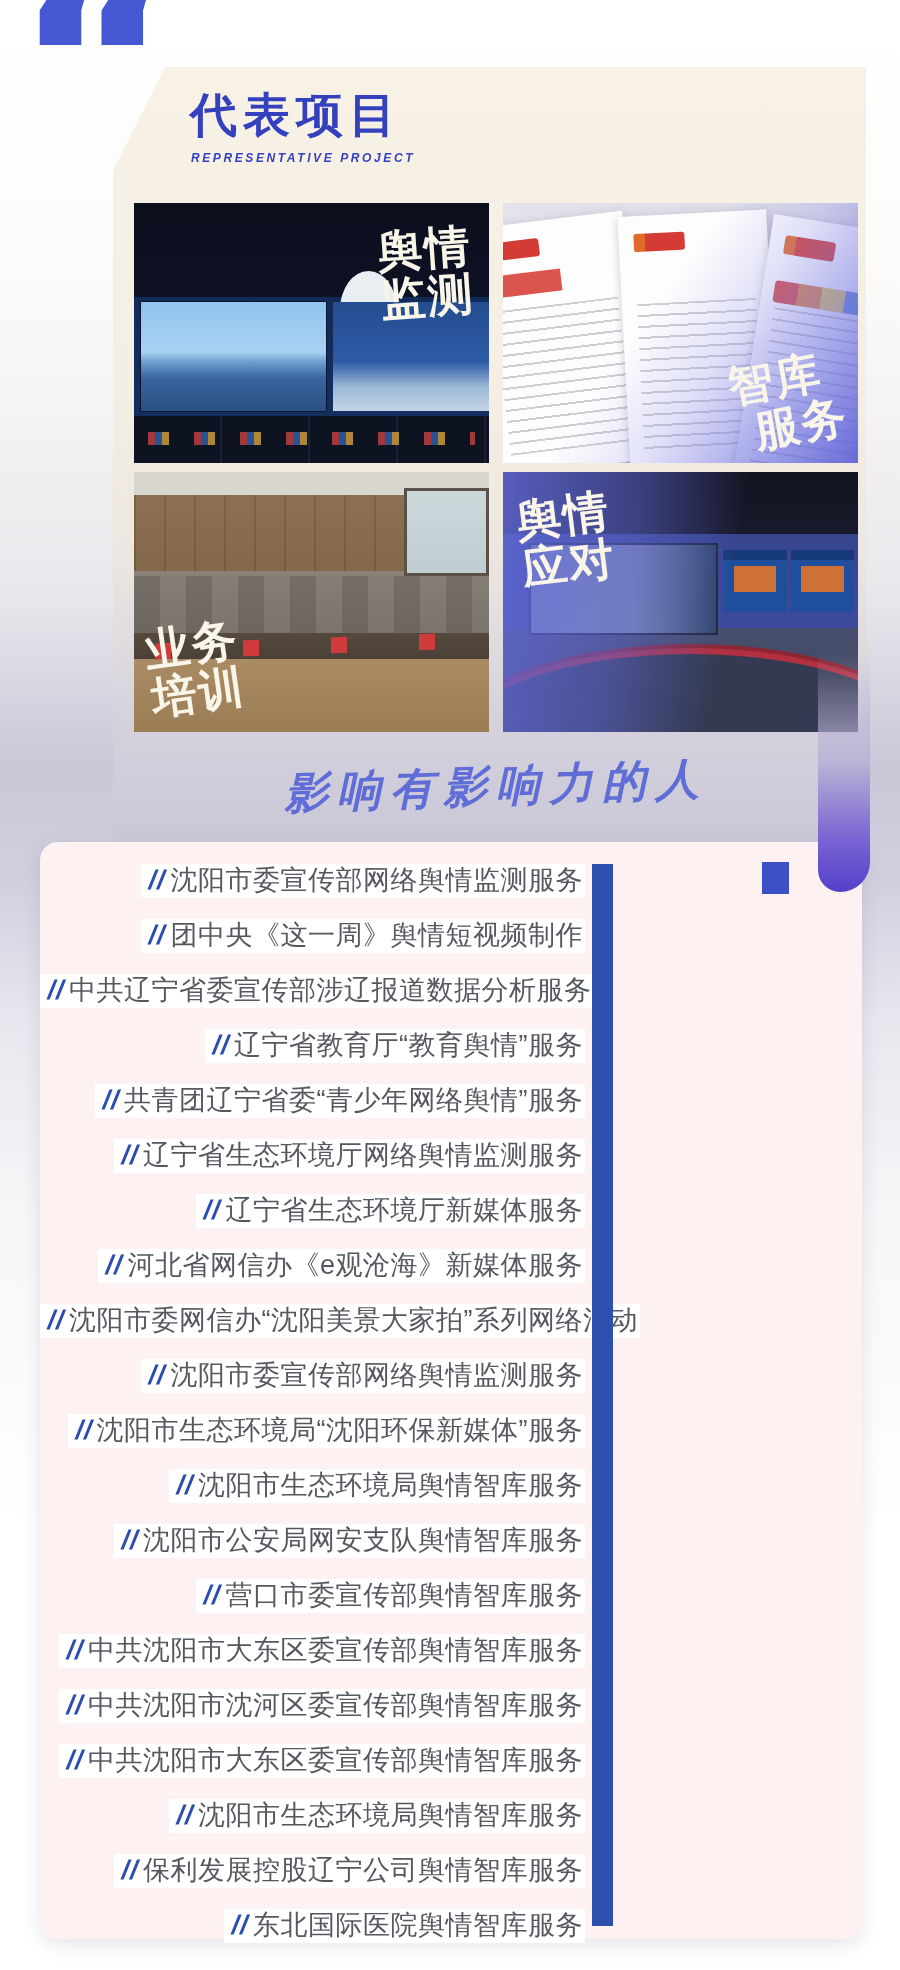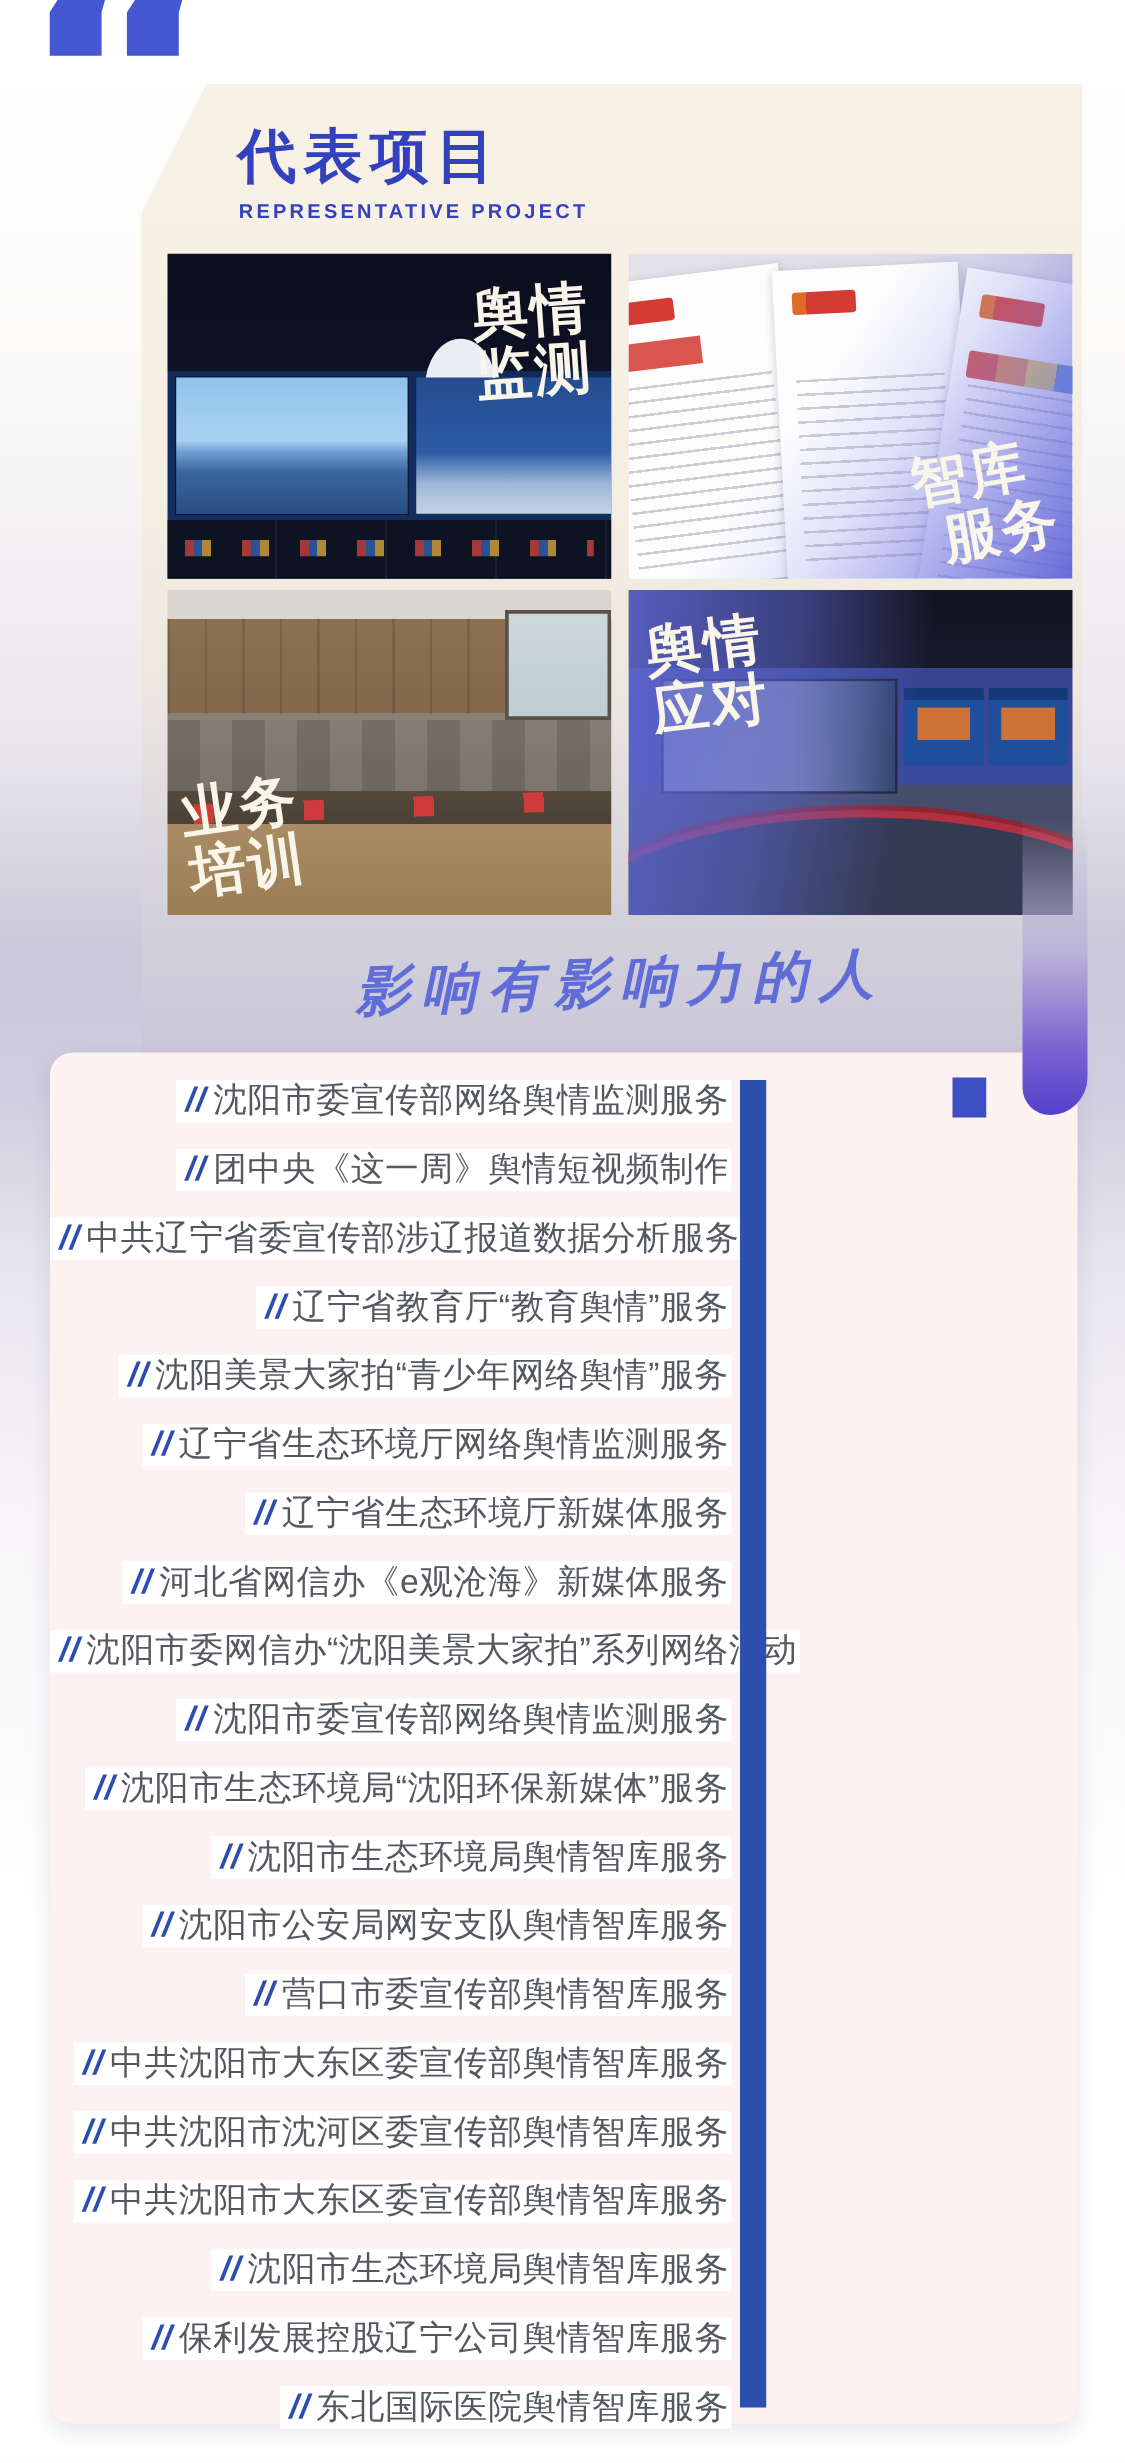--- a/index.html
+++ b/index.html
@@ -11,27 +11,27 @@
   .panel{
     position:absolute;left:113px;top:67px;width:753px;height:783px;
     background:linear-gradient(180deg,#f7f1e6 0%,#f5efe3 40%,#ece7e0 62%,#d6d3dd 82%,#c9c7d8 100%);
     clip-path:polygon(52px 0,100% 0,100% 100%,0 100%,0 104px);
   }
   .quote-mark{
     position:absolute;left:14px;top:-62px;z-index:3;
     font-family:"DejaVu Sans",sans-serif;font-weight:bold;
     font-size:250px;line-height:1;color:#4657d3;letter-spacing:-18px;
   }
-  .title-block{position:absolute;left:190px;top:94px;z-index:2;}
+  .title-block{position:absolute;left:190px;top:84px;z-index:2;}
   .title-cn{
     margin:0;font-size:47px;font-weight:900;color:#3341be;letter-spacing:6px;
     font-family:"Liberation Sans","DejaVu Sans",sans-serif;
   }
   .title-en{
-    margin:4px 0 0 1px;font-size:16px;font-weight:bold;color:#3341be;letter-spacing:2.6px;
+    margin:4px 0 0 1px;font-size:12px;font-weight:bold;color:#3341be;letter-spacing:2.6px;font-style:italic;
   }
   .gallery{
     position:absolute;left:134px;top:203px;width:724px;z-index:2;
     display:grid;grid-template-columns:355px 355px;grid-auto-rows:260px;column-gap:14px;row-gap:9px;
   }
   .shot{position:relative;overflow:hidden;}
   .shot-label{
     position:absolute;z-index:5;margin:0;color:#faf5e9;font-weight:900;
     font-size:45px;line-height:1.06;letter-spacing:2px;
     font-family:"Liberation Sans","DejaVu Sans",sans-serif;
@@ -251,21 +251,21 @@
 
 <div class="ribbon"></div>
 <div class="blue-square"></div>
 
 <div class="card">
   <div class="list">
       <div class="row"><span class="chip"><span class="slashes">//</span><span class="item-text">沈阳市委宣传部网络舆情监测服务</span></span></div>
       <div class="row"><span class="chip"><span class="slashes">//</span><span class="item-text">团中央《这一周》舆情短视频制作</span></span></div>
       <div class="row"><span class="chip"><span class="slashes">//</span><span class="item-text">中共辽宁省委宣传部涉辽报道数据分析服务</span></span></div>
       <div class="row"><span class="chip"><span class="slashes">//</span><span class="item-text">辽宁省教育厅“教育舆情”服务</span></span></div>
-      <div class="row"><span class="chip"><span class="slashes">//</span><span class="item-text">沈阳美景大家拍“青少年网络舆情”服务</span></span></div>
+      <div class="row"><span class="chip"><span class="slashes">//</span><span class="item-text">共青团辽宁省委“青少年网络舆情”服务</span></span></div>
       <div class="row"><span class="chip"><span class="slashes">//</span><span class="item-text">辽宁省生态环境厅网络舆情监测服务</span></span></div>
       <div class="row"><span class="chip"><span class="slashes">//</span><span class="item-text">辽宁省生态环境厅新媒体服务</span></span></div>
       <div class="row"><span class="chip"><span class="slashes">//</span><span class="item-text">河北省网信办《e观沧海》新媒体服务</span></span></div>
       <div class="row"><span class="chip"><span class="slashes">//</span><span class="item-text">沈阳市委网信办“沈阳美景大家拍”系列网络活动</span></span></div>
       <div class="row"><span class="chip"><span class="slashes">//</span><span class="item-text">沈阳市委宣传部网络舆情监测服务</span></span></div>
       <div class="row"><span class="chip"><span class="slashes">//</span><span class="item-text">沈阳市生态环境局“沈阳环保新媒体”服务</span></span></div>
       <div class="row"><span class="chip"><span class="slashes">//</span><span class="item-text">沈阳市生态环境局舆情智库服务</span></span></div>
       <div class="row"><span class="chip"><span class="slashes">//</span><span class="item-text">沈阳市公安局网安支队舆情智库服务</span></span></div>
       <div class="row"><span class="chip"><span class="slashes">//</span><span class="item-text">营口市委宣传部舆情智库服务</span></span></div>
       <div class="row"><span class="chip"><span class="slashes">//</span><span class="item-text">中共沈阳市大东区委宣传部舆情智库服务</span></span></div>

